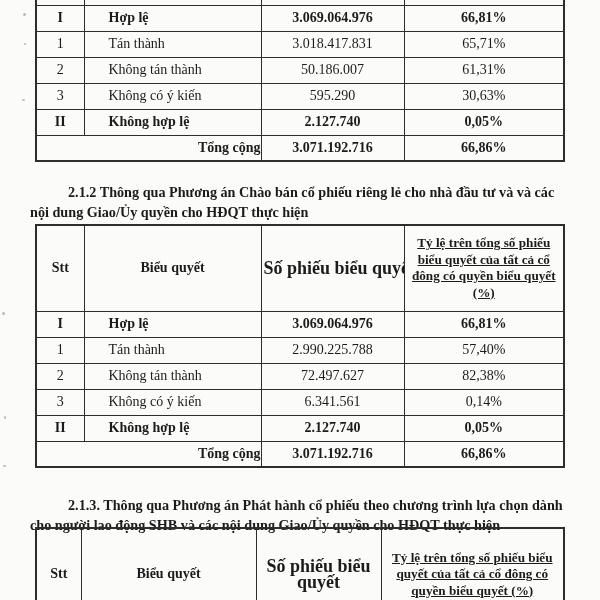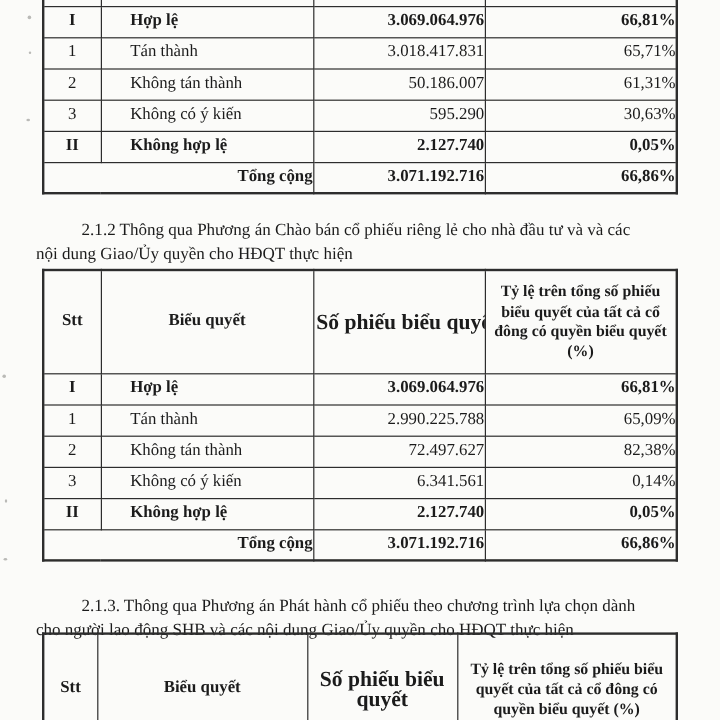--- a/index.html
+++ b/index.html
@@ -25,29 +25,29 @@
   
   .t2{top:224px;left:35px;width:528px;}
   .t2 tr{height:26px;}
   .t2 .hdr{height:86px;}
   
   .t3{top:527px;left:35px;width:528px;border-bottom:none;}
   .t3 .hdr{height:92px;}
   
   .c-stt{text-align:center;}
   .c-opt{text-align:left;padding-left:24px;}
-  .c-num,.c-pct{text-align:right;}
+  .c-num,.c-pct{text-align:center;}
   .c-total{text-align:right;font-weight:bold;}
   tr.b td{font-weight:bold;}
   .hdr td{font-weight:bold;text-align:center;}
   .hdr .h-votes{font-size:18px;line-height:16.5px;padding:2px;}
-  .hdr .h-ratio{font-size:13.2px;line-height:16.5px;padding:3px 5px;}
+  .hdr .h-ratio{font-size:13.2px;line-height:16.5px;padding:3px 5px;text-decoration:underline;}
   
   .sec{
-    position:absolute;left:30px;font-weight:normal;font-size:14.2px;
+    position:absolute;left:30px;font-weight:bold;font-size:14.2px;
     line-height:19.5px;white-space:nowrap;
   }
   .sec .l1{padding-left:38px;}
   .s212{top:183px;}
   .s213{top:496px;}
   
   .speck{position:absolute;background:#6a6a66;border-radius:50%;opacity:.45;}
 </style>
 </head>
 <body>
@@ -135,21 +135,21 @@
     <tr class="b">
       <td class="c-stt">I</td>
       <td class="c-opt">Hợp lệ</td>
       <td class="c-num">3.069.064.976</td>
       <td class="c-pct">66,81%</td>
     </tr>
     <tr>
       <td class="c-stt">1</td>
       <td class="c-opt">Tán thành</td>
       <td class="c-num">2.990.225.788</td>
-      <td class="c-pct">65,09%</td>
+      <td class="c-pct">57,40%</td>
     </tr>
     <tr>
       <td class="c-stt">2</td>
       <td class="c-opt">Không tán thành</td>
       <td class="c-num">72.497.627</td>
       <td class="c-pct">82,38%</td>
     </tr>
     <tr>
       <td class="c-stt">3</td>
       <td class="c-opt">Không có ý kiến</td>

